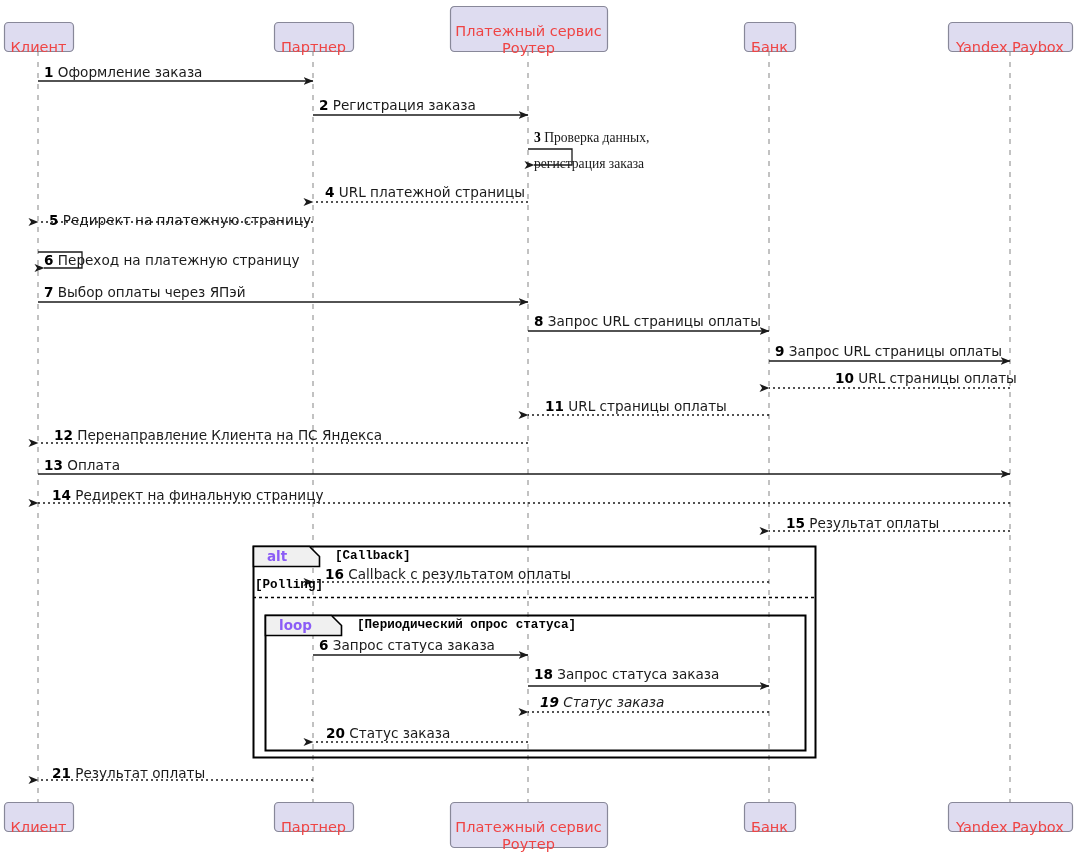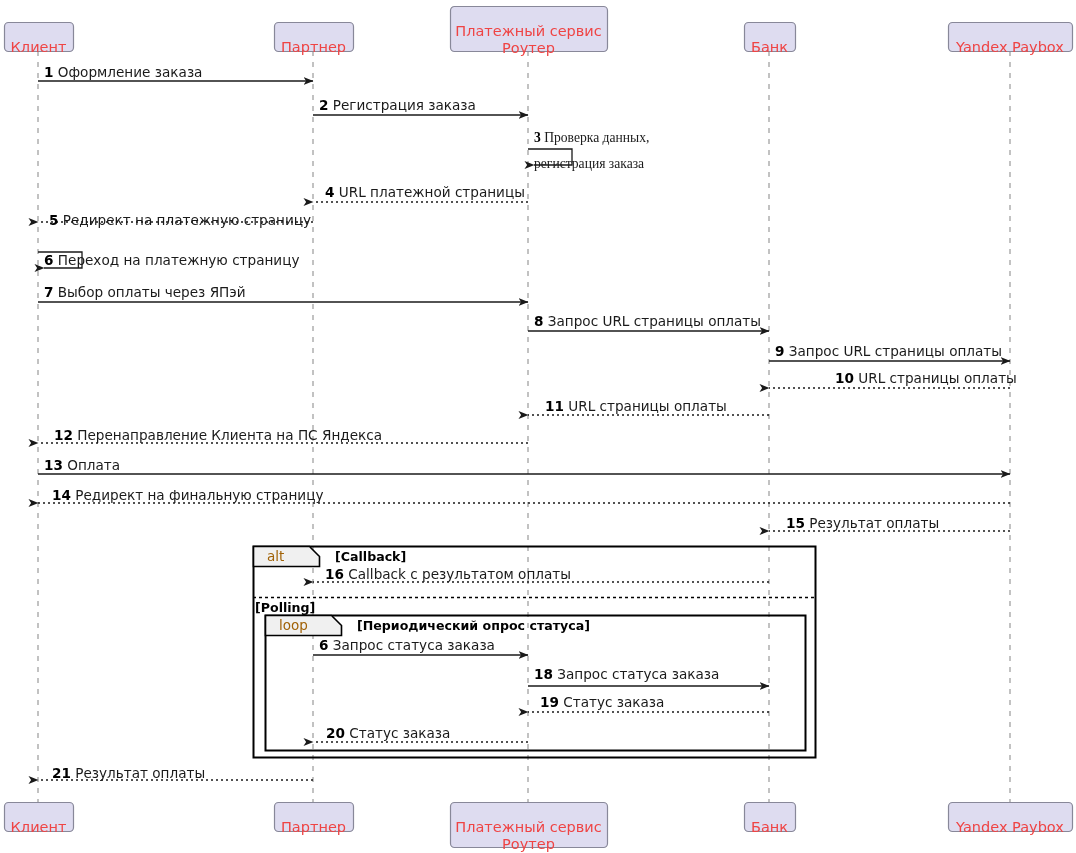--- a/index.html
+++ b/index.html
@@ -33,30 +33,31 @@
     font-size:13.6px;
     color:#1a1a1a;
     white-space:nowrap;
     line-height:16px;
   }
   .msg .num{font-weight:bold;color:#000;}
   .msg.two{line-height:26px;white-space:normal;font-family:Liberation Serif, serif;}
   .frametag{
     position:absolute;
     font-size:13.5px;
-    font-weight:normal;
-    color:#a16207;
+    font-weight:bold;
+    color:#8b5cf6;
     white-space:nowrap;
   }
   .framecond{
     position:absolute;
     font-size:12.6px;
     font-weight:bold;
     color:#000;
     white-space:nowrap;
+    font-family:Liberation Mono, monospace;
   }
 </style>
 </head>
 <body>
 
 <div id="canvas">
   <svg id="diagram" xmlns="http://www.w3.org/2000/svg" viewBox="0 0 1076 853">
     <defs>
       <marker id="ah-solid" markerWidth="11" markerHeight="11" refX="9.5" refY="4" orient="auto" markerUnits="userSpaceOnUse">
         <path d="M0,0 L10,4 L0,8 L2.6,4 Z" fill="#1a1a1a"></path>
@@ -111,21 +112,21 @@
         <line x1="313" y1="655" x2="528" y2="655" stroke="#1a1a1a" stroke-width="1.3" marker-end="url(#ah-solid)"></line>
         <line x1="528" y1="686" x2="769" y2="686" stroke="#1a1a1a" stroke-width="1.3" marker-end="url(#ah-solid)"></line>
         <line x1="769" y1="712" x2="528" y2="712" stroke="#1a1a1a" stroke-width="1.3" marker-end="url(#ah-solid-l)" stroke-dasharray="2,3"></line>
         <line x1="528" y1="742" x2="313" y2="742" stroke="#1a1a1a" stroke-width="1.3" marker-end="url(#ah-solid-l)" stroke-dasharray="2,3"></line>
         <line x1="313" y1="780" x2="38" y2="780" stroke="#1a1a1a" stroke-width="1.3" marker-end="url(#ah-solid-l)" stroke-dasharray="2,3"></line>
       </g>
   </svg>
   <div id="overlay">
       <div class="frametag" style="left: 267px; top: 548px;">alt</div>
       <div class="framecond" style="left: 335px; top: 549px;">[Callback]</div>
-      <div class="framecond" style="left: 255px; top: 600px;">[Polling]</div>
+      <div class="framecond" style="left: 255px; top: 578px;">[Polling]</div>
       <div class="frametag" style="left: 279px; top: 617px;">loop</div>
       <div class="framecond" style="left: 357px; top: 618px;">[Периодический опрос статуса]</div>
       <div class="plabel" style="left: 4px; top: 22px; width: 69px; height: 29px;">Клиент</div>
       <div class="plabel" style="left: 4px; top: 802px; width: 69px; height: 29px;">Клиент</div>
       <div class="plabel" style="left: 274px; top: 22px; width: 79px; height: 29px;">Партнер</div>
       <div class="plabel" style="left: 274px; top: 802px; width: 79px; height: 29px;">Партнер</div>
       <div class="plabel" style="left: 450px; top: 6px; width: 157px; height: 45px;">Платежный сервис<br>Роутер</div>
       <div class="plabel" style="left: 450px; top: 802px; width: 157px; height: 45px;">Платежный сервис<br>Роутер</div>
       <div class="plabel" style="left: 744px; top: 22px; width: 51px; height: 29px;">Банк</div>
       <div class="plabel" style="left: 744px; top: 802px; width: 51px; height: 29px;">Банк</div>
@@ -142,17 +143,17 @@
       <div class="msg" style="left: 775px; top: 343px;"><span class="num">9</span> <span>Запрос URL страницы оплаты</span></div>
       <div class="msg" style="left: 835px; top: 370px;"><span class="num">10</span> <span>URL страницы оплаты</span></div>
       <div class="msg" style="left: 545px; top: 398px;"><span class="num">11</span> <span>URL страницы оплаты</span></div>
       <div class="msg" style="left: 54px; top: 427px;"><span class="num">12</span> <span>Перенаправление Клиента на ПС Яндекса</span></div>
       <div class="msg" style="left: 44px; top: 457px;"><span class="num">13</span> <span>Оплата</span></div>
       <div class="msg" style="left: 52px; top: 487px;"><span class="num">14</span> <span>Редирект на финальную страницу</span></div>
       <div class="msg" style="left: 786px; top: 515px;"><span class="num">15</span> <span>Результат оплаты</span></div>
       <div class="msg" style="left: 325px; top: 566px;"><span class="num">16</span> <span>Callback с результатом оплаты</span></div>
       <div class="msg" style="left: 319px; top: 637px;"><span class="num">6</span> <span>Запрос статуса заказа</span></div>
       <div class="msg" style="left: 534px; top: 666px;"><span class="num">18</span> <span>Запрос статуса заказа</span></div>
-      <div class="msg" style="left: 540px; top: 694px;"><span class="num">19</span> <span>Статус заказа</span></div>
+      <div class="msg" style="left: 540px; top: 694px; font-style: italic;"><span class="num">19</span> <span>Статус заказа</span></div>
       <div class="msg" style="left: 326px; top: 725px;"><span class="num">20</span> <span>Статус заказа</span></div>
       <div class="msg" style="left: 52px; top: 765px;"><span class="num">21</span> <span>Результат оплаты</span></div>
     </div>
 </div>
 
 </body></html>

